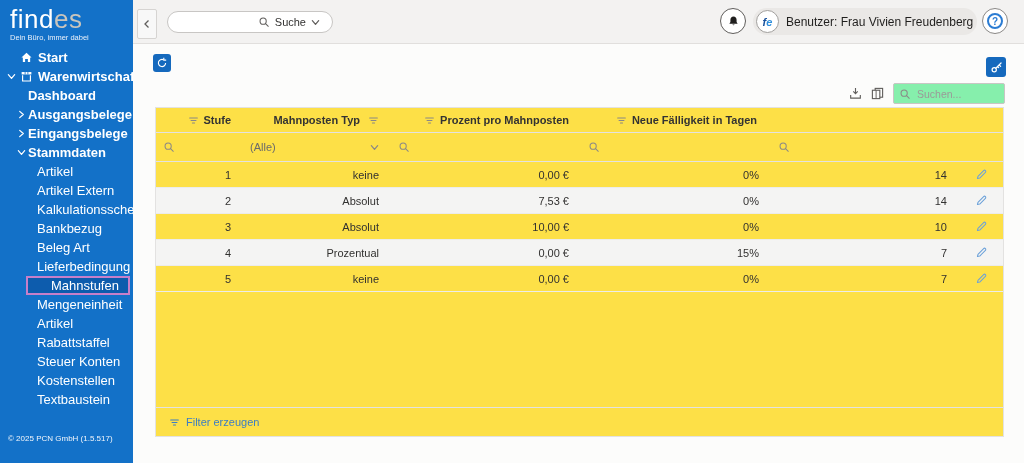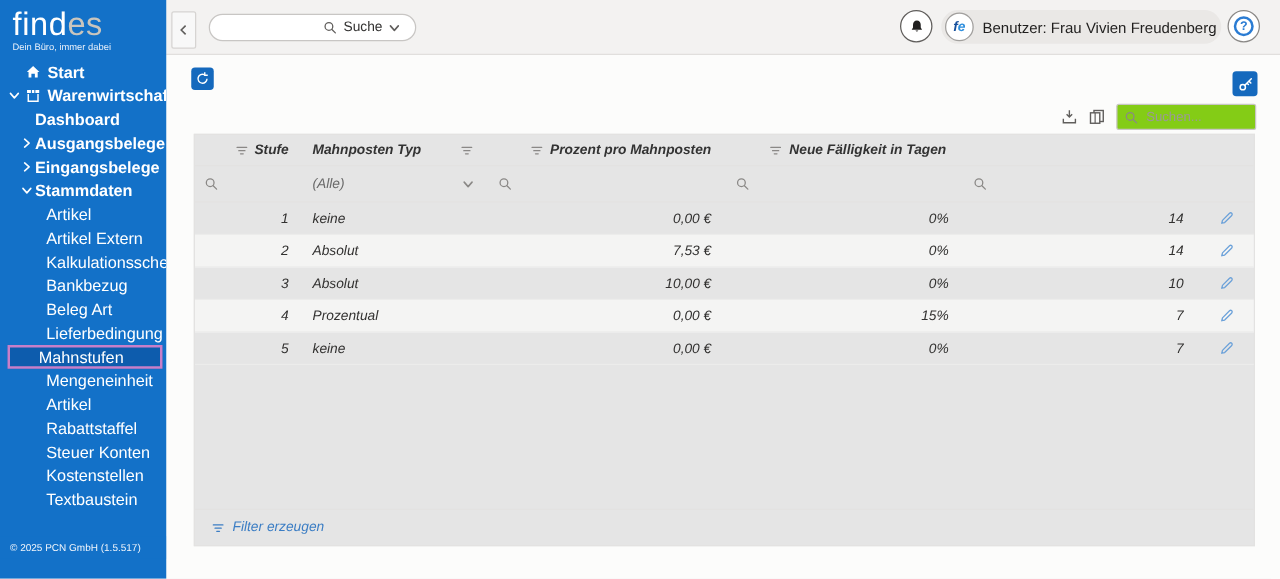--- a/index.html
+++ b/index.html
@@ -14,21 +14,21 @@
   .logo .find{color:#fff}.logo .es{color:#c9c5bd}
   .tagline{font-size:7.5px;color:#e8f0fa;margin-top:1px;}
   .nav{position:absolute;top:48px;left:0;right:0;bottom:18px;overflow:hidden;}
   .nav-item{display:flex;align-items:center;height:19px;font-size:13px;color:#fff;cursor:pointer;}
   .nav-item .chev-slot{width:13px;flex:0 0 13px;}
   .nav-item span[data-name^="chevron"]{width:13px;flex:0 0 13px;display:inline-flex;justify-content:center;align-items:center;}
   .l1{padding-left:5px;font-weight:700;}
   .l1 .lvicon{margin:0 5px 0 2px;display:inline-flex;}
   .l2{padding-left:15px;font-weight:700;}
   .l3{padding-left:37px;font-weight:400;}
-  .l3.sel{margin:0 3px 0 6px;border:2px solid #c77fc9;background:#0d5cad;
+  .l3.sel{margin:0 3px 0 26px;border:2px solid #c77fc9;background:#0d5cad;
           padding-left:23px;height:15px;}
   .side-footer{position:absolute;bottom:16px;left:0;right:0;height:18px;background:#1371c8;
           font-size:8px;color:#f0f5fb;display:flex;align-items:center;padding-left:8px;}
 
   
   .topbar{position:absolute;left:133px;right:0;top:0;height:44px;background:#f3f2f1;
           border-bottom:1px solid #e1dfdd;box-sizing:border-box;}
   .collapse-btn{position:absolute;left:4px;top:9px;width:18px;height:28px;background:#f8f8f8;
           border:1px solid #d6d4d2;border-radius:2px;color:#605e5c;
           display:flex;align-items:center;justify-content:center;cursor:pointer;}
@@ -54,46 +54,46 @@
           color:#2b7cd3;font-size:10px;font-weight:700;display:flex;align-items:center;justify-content:center;}
 
   
   .content{position:absolute;left:133px;top:44px;right:0;bottom:0;background:#fcfcfb;}
   .blue-btn{background:#1569bd;border-radius:3px;color:#fff;display:flex;align-items:center;
           justify-content:center;cursor:pointer;}
   .refresh-btn{position:absolute;left:20px;top:10px;width:18px;height:18px;}
   .key-btn{position:absolute;right:18px;top:13px;width:20px;height:20px;}
   .grid-toolbar{position:absolute;top:39px;right:19px;display:flex;align-items:center;gap:9px;}
   .tool-icon{color:#605e5c;display:inline-flex;cursor:pointer;}
-  .grid-search{width:100px;height:19px;border:1px solid #c8c6c4;border-radius:2px;background:#84cc16;
+  .grid-search{width:100px;height:19px;border:1px solid #c8c6c4;border-radius:2px;background:#86efac;
           display:flex;align-items:center;gap:4px;padding:0 5px;}
   .grid-search .icn{color:#8a8886;display:inline-flex;}
   .grid-search input{border:0;outline:0;width:100%;font-size:10.5px;background:transparent;
           font-family:"Liberation Sans",sans-serif;color:#323130;}
   .grid-search input::placeholder{color:#9b9998;}
 
   
-  .grid{position:absolute;left:22px;top:63px;width:849px;height:330px;background:#e5e5e5;
-        border:1px solid #e3e2e1;box-sizing:border-box;display:flex;flex-direction:column;font-style:italic;}
+  .grid{position:absolute;left:22px;top:63px;width:849px;height:330px;background:#fde047;
+        border:1px solid #e3e2e1;box-sizing:border-box;display:flex;flex-direction:column;}
   .g-row{display:flex;flex:0 0 auto;}
   .g-header{height:24px;border-bottom:1px solid #e3e2e1;font-weight:700;font-size:11px;color:#333;}
   .g-header .icn{color:#8a8886;display:inline-flex;cursor:pointer;}
   .g-filter{height:28px;border-bottom:1px solid #e3e2e1;font-size:11px;color:#6a6a6a;}
   .g-filter .icn{color:#8a8886;display:inline-flex;cursor:pointer;}
   .g-data{height:25px;border-bottom:1px solid #ececeb;font-size:11px;color:#323130;cursor:pointer;}
   .g-data.alt{background:#f4f4f3;}
   .g-data .icn{color:#6ba1d9;display:inline-flex;cursor:pointer;}
   .spacer{flex:1;}
   .g-footer{height:28px;border-top:1px solid #e3e2e1;display:flex;align-items:center;
             padding-left:13px;gap:6px;color:#3b7dc4;font-size:11px;flex:0 0 auto;}
   .g-footer .icn{display:inline-flex;color:#3b7dc4;}
   .cell{display:flex;align-items:center;box-sizing:border-box;padding:0 12px 0 7px;
         overflow:hidden;white-space:nowrap;}
   .aright{justify-content:flex-end;gap:5px;}
-  .aleft{justify-content:space-between;gap:8px;}
+  .aleft{justify-content:flex-end;gap:8px;}
   .aedit{justify-content:center;padding:0;}
   .c0{width:87px;flex:0 0 87px}.c1{width:148px;flex:0 0 148px}.c2{width:190px;flex:0 0 190px}
   .c3{width:190px;flex:0 0 190px}.c4{width:188px;flex:0 0 188px}.c5{flex:1}
   .fsel{justify-content:space-between;}
   .icn{line-height:0;}
 </style>
 </head>
 <body>
 
 <div class="sidebar" data-name="sidebar">

